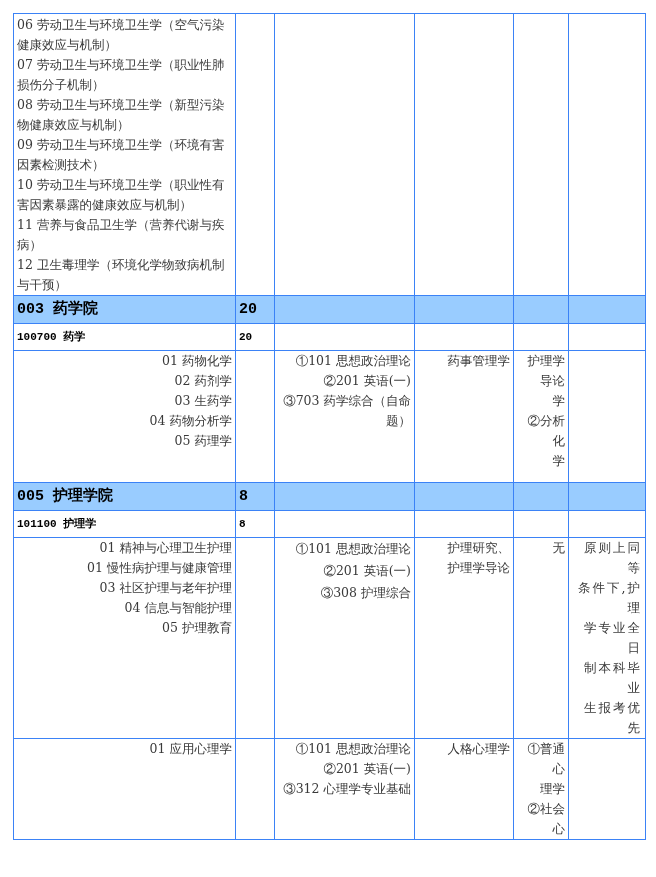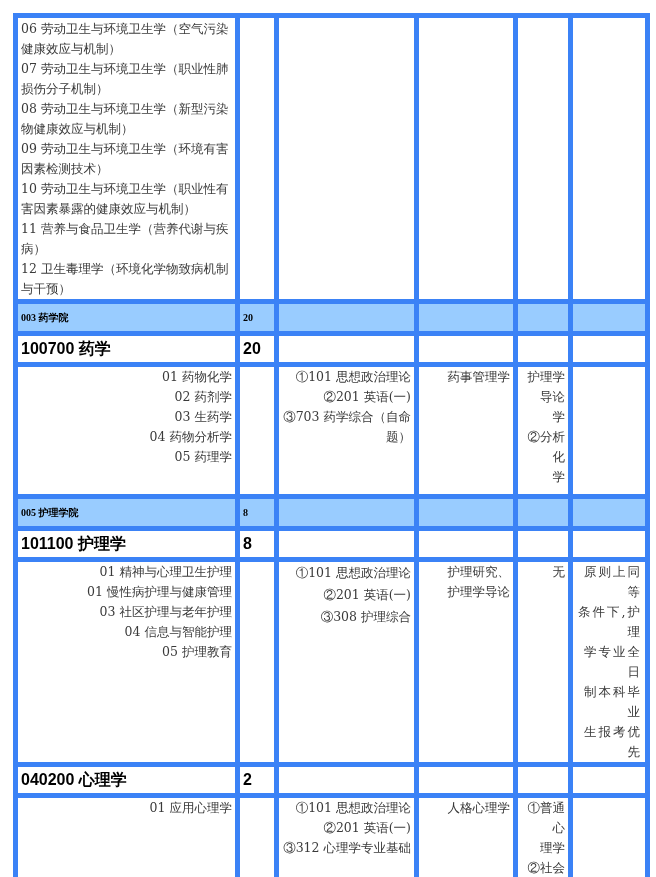--- a/index.html
+++ b/index.html
@@ -1,28 +1,28 @@
 <!DOCTYPE html>
 <html><head>
 <meta charset="utf-8">
 <style>
   html, body { margin: 0; padding: 0; background: #ffffff; }
   body { width: 656px; height: 877px; position: relative; overflow: hidden;
          font-family: "DejaVu Serif", "Liberation Serif", serif; color: #3a3a3a; }
   table.grid { position: absolute; left: 13px; top: 13px; border-collapse: collapse;
                table-layout: fixed; width: 632px; }
-  table.grid td { border: 5px solid #3b82f6; vertical-align: top; padding: 0 3px;
+  table.grid td { border: 1px solid #3b82f6; vertical-align: top; padding: 0 3px;
                   font-size: 12.5px; line-height: 20px; }
   td.c6 { border-right: 1px solid #7a7a7a; }
   tr.college td { background: #99ccff; height: 27px; vertical-align: middle;
-                  font-family: Liberation Serif, serif;
-                  font-weight: bold; color: #000; font-size: 10px; }
+                  font-family: Liberation Mono, monospace;
+                  font-weight: bold; color: #000; font-size: 15px; }
   tr.major td { height: 26px; vertical-align: middle;
-                font-family: Liberation Sans, sans-serif;
-                font-weight: bold; color: #000; font-size: 16px; }
+                font-family: Liberation Mono, monospace;
+                font-weight: bold; color: #000; font-size: 11px; }
   td.num { text-align: left; }
   .line { display: block; }
   .dirs .line { line-height: 20px; }
   .note { letter-spacing: 2px; line-height: 21px; }
   td.pad-top { padding-top: 2px; text-align: right; }
 </style>
 </head>
 <body>
 
 <table class="grid">
@@ -142,28 +142,20 @@
     </td>
     <td class="c6 pad-top note">
       <span class="line">原则上同等</span>
       <span class="line">条件下,护理</span>
       <span class="line">学专业全日</span>
       <span class="line">制本科毕业</span>
       <span class="line">生报考优先</span>
     </td>
   </tr>
 
-  <tr class="major" style="height:30px">
-    <td>040200 心理学</td>
-    <td class="num">2</td>
-    <td></td>
-        <td></td>
-        <td></td>
-        <td class="c6"></td>
-  </tr>
   <tr style="height:82px">
     <td class="dirs pad-top">
       <span class="line">01 应用心理学</span>
     </td>
     <td></td>
     <td class="pad-top">
       <span class="line">①101 思想政治理论</span>
       <span class="line">②201 英语(一)</span>
       <span class="line">③312 心理学专业基础</span>
     </td>

